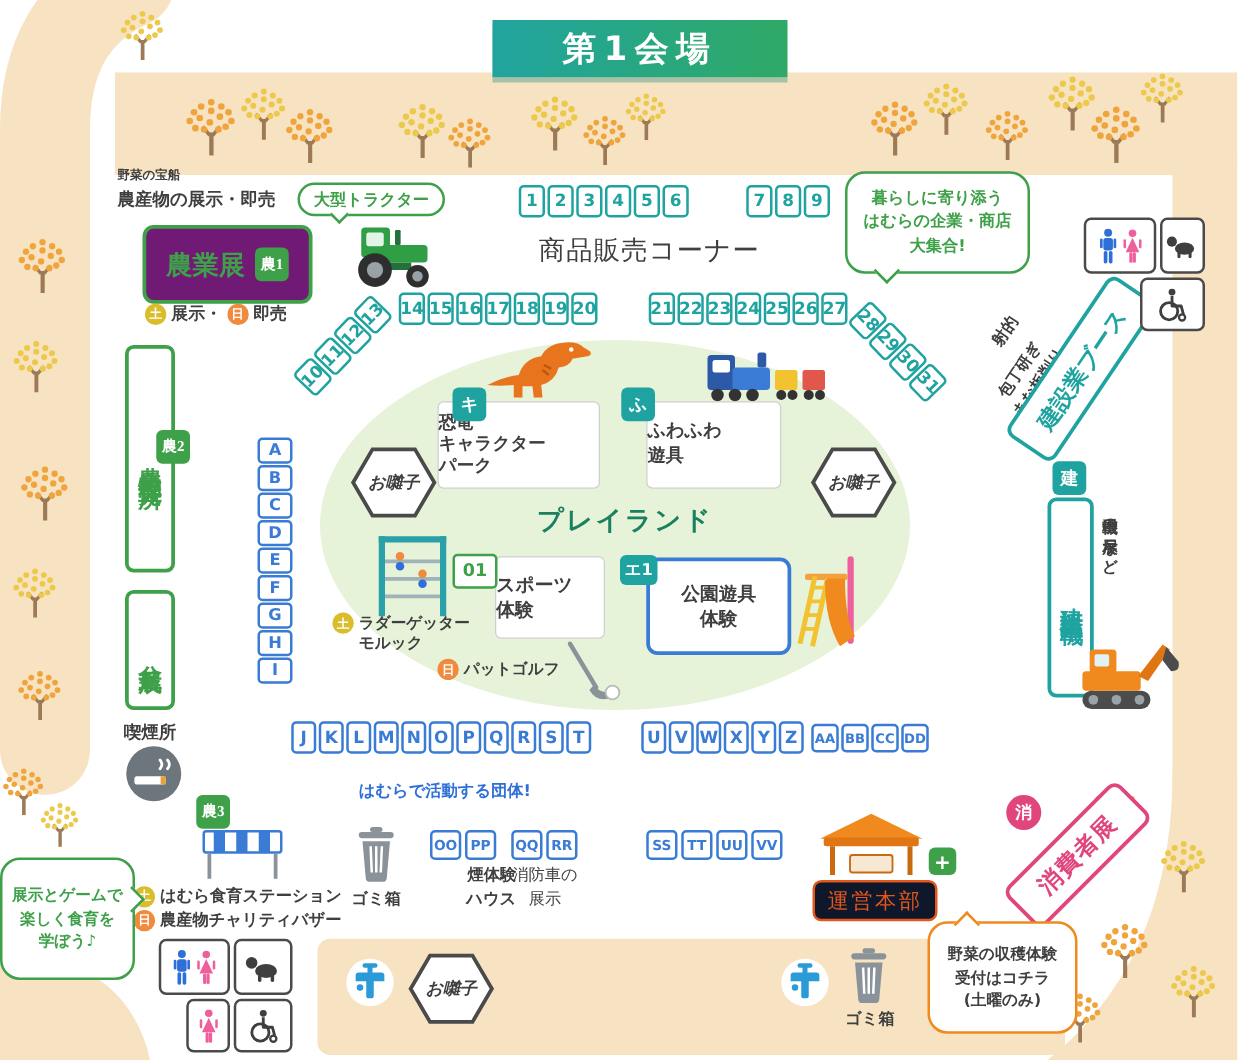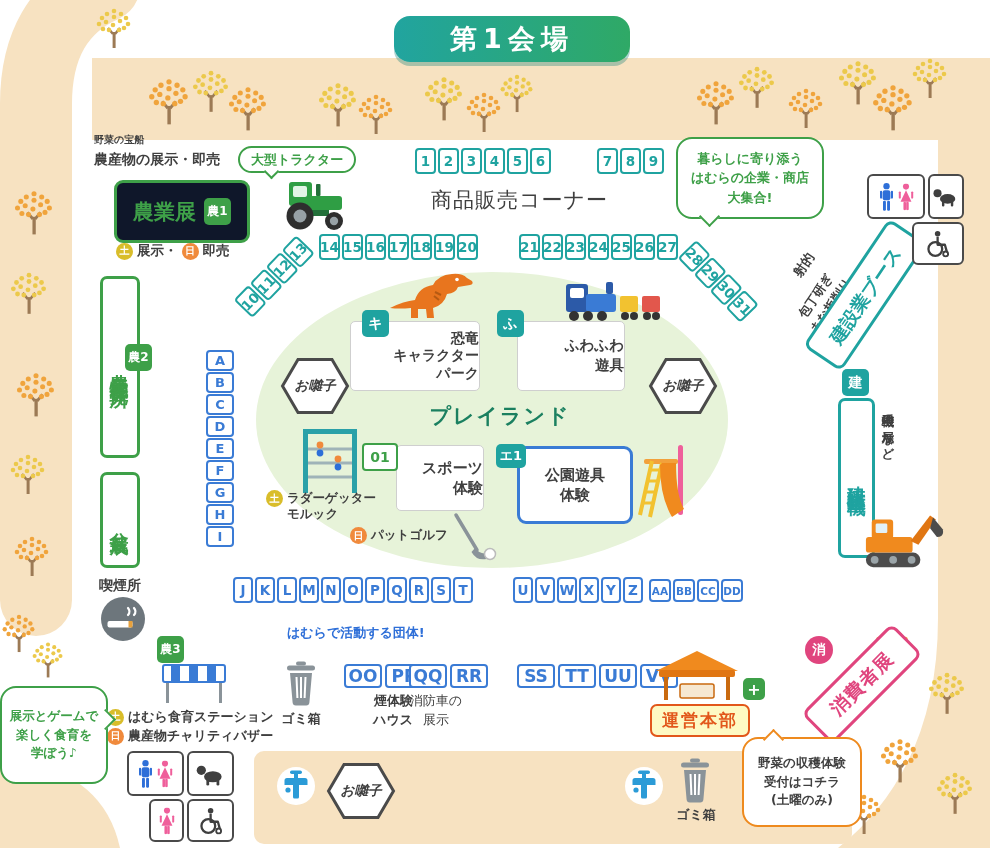--- a/index.html
+++ b/index.html
@@ -13,30 +13,30 @@
   .tree{position:absolute;z-index:1;}
   .nrow{display:flex;gap:2px;}
   .ncol{display:flex;flex-direction:column;gap:2px;}
   .nbox,.lbox{box-sizing:border-box;width:21px;height:26px;background:#fff;border:2px solid var(--teal);
     border-radius:4px;color:var(--teal);font-size:13.5px;font-weight:bold;
     display:flex;align-items:center;justify-content:center;}
   .lbox{border-color:var(--blue);color:var(--blue);width:20px;}
   .lbox.a{width:28px;height:21px;font-size:13px;}
   .lbox.w{width:31px;height:20px;font-size:11.5px;}
   .lbox.s{width:22px;height:23px;font-size:10.5px;}
-  .lbox.p{width:38px;height:24px;font-size:17px;}
+  .lbox.p{width:25px;height:24px;font-size:11px;}
   .badge{display:flex;align-items:center;justify-content:center;color:#fff;font-weight:bold;border-radius:5px;}
-  .badge.g{background:var(--green);}
+  .badge.g{background:var(--green);font-family:Liberation Serif, serif;}
   .badge.t{background:var(--teal);}
   .vbox{box-sizing:border-box;background:#fff;border:3px solid;border-radius:7px;display:flex;align-items:center;
     justify-content:center;font-weight:bold;writing-mode:vertical-rl;text-orientation:upright;letter-spacing:3px;}
   .vbox.g{border-color:var(--green);color:var(--green);}
   .vbox.b{border-color:var(--teal);color:var(--teal);}
   .wcard{box-sizing:border-box;background:#fff;border:1.5px solid #cfcfcf;border-radius:5px;display:flex;
-    flex-direction:column;align-items:flex-end;justify-content:center;text-align:center;color:var(--ink);font-weight:bold;}
+    flex-direction:column;align-items:flex-start;justify-content:center;text-align:center;color:var(--ink);font-weight:bold;}
   .bubble{box-sizing:border-box;position:absolute;z-index:3;background:#fff;border-radius:16px;display:flex;
     flex-direction:column;align-items:center;justify-content:center;text-align:center;font-weight:bold;}
   .tail{position:absolute;width:13px;height:13px;background:#fff;transform:rotate(45deg);}
   .day{flex:none;width:17px;height:17px;border-radius:50%;color:#fff;font-size:10px;font-weight:bold;
     display:inline-flex;align-items:center;justify-content:center;}
   .day.sat{background:#d9bd2a;}
   .day.sun{background:#f08a3c;}
   .hexwrap{position:absolute;z-index:2;font-style:italic;}
   .hexwrap>span{position:absolute;inset:0;display:flex;align-items:center;justify-content:center;
     font-weight:bold;color:var(--ink);font-size:13.5px;}
@@ -215,21 +215,21 @@
     </svg>
   <svg class="tree" style="left:934px;top:770px;width:42px;height:48px;color:#ecc94b">
       <use href="#sym-tree"></use>
     </svg>
   <svg class="tree" style="left:844px;top:792px;width:40px;height:46px;color:#f0a43c">
       <use href="#sym-tree"></use>
     </svg>
 
   <div class="abs" style="left:256px;top:272px;width:472px;height:296px;background:#e7f3d9;border-radius:50%;z-index:1"></div>
 
-  <div class="abs" style="left:394px;top:16px;width:236px;height:46px;background:linear-gradient(90deg,#21a49f,#2fa966);border-radius:16px;box-shadow:0 4px 0 rgba(23,128,124,.35);display:flex;align-items:center;justify-content:center">
+  <div class="abs" style="left:394px;top:16px;width:236px;height:46px;background:linear-gradient(90deg,#21a49f,#2fa966);border-radius:0;box-shadow:0 4px 0 rgba(23,128,124,.35);display:flex;align-items:center;justify-content:center">
     <span style="color:#fff;font-size:27px;font-weight:bold;letter-spacing:6px">第1会場</span>
   </div>
 
   <div class="abs ink" style="left:94px;top:133px;font-size:10px;font-weight:bold">野菜の宝船</div>
   <div class="abs ink" style="left:94px;top:151px;font-size:14px;font-weight:bold">農産物の展示・即売</div>
 
   <div class="bubble" style="left:238px;top:146px;height:27px;padding:0 11px;border:2px solid var(--green);border-radius:14px;color:var(--green);font-size:13px">
     <span>大型トラクター</span>
     <i class="tail" style="left:26px;bottom:-6px;width:9px;height:9px;border-right:2px solid var(--green);border-bottom:2px solid var(--green)"></i>
   </div>
@@ -238,21 +238,21 @@
     <rect x="17" y="12" width="14" height="11" rx="2" fill="#e2f4e6"></rect>
     <rect x="30" y="22" width="36" height="14" rx="3" fill="#2f9e44"></rect>
     <rect x="40" y="10" width="4.5" height="12" rx="1" fill="#23703a"></rect>
     <rect x="33" y="36" width="20" height="6" fill="#23703a"></rect>
     <circle cx="24" cy="42" r="13.5" fill="#2e2e2e"></circle>
       <circle cx="24" cy="42" r="6.5" fill="#97a1a6"></circle>
     <circle cx="58" cy="47" r="9" fill="#2e2e2e"></circle>
       <circle cx="58" cy="47" r="4.2" fill="#97a1a6"></circle>
   </svg>
 
-  <div class="abs" style="left:114px;top:180px;width:130px;height:57px;background:#0f172a;border:3px solid var(--green);border-radius:9px;display:flex;align-items:center;justify-content:center;gap:8px">
+  <div class="abs" style="left:114px;top:180px;width:130px;height:57px;background:#701a75;border:3px solid var(--green);border-radius:9px;display:flex;align-items:center;justify-content:center;gap:8px">
     <span style="color:var(--green);font-size:21px;font-weight:bold">農業展</span>
     <span class="badge g" style="width:27px;height:27px;font-size:12px">農1</span>
   </div>
   <div class="abs dayline" style="left:116px;top:242px;font-size:13.5px">
     <span class="day sat">土</span>
     <span>展示・</span>
     <span class="day sun">日</span>
     <span>即売</span>
   </div>
 
@@ -533,21 +533,21 @@
   </div>
 
   <svg class="abs" style="left:650px;top:646px" width="94" height="60" viewBox="0 0 94 60">
     <path d="M6 25 L47 5 L88 25 Z" fill="#f08a1e"></path>
     <rect x="9" y="24" width="76" height="7" rx="2" fill="#e07613"></rect>
     <rect x="14" y="31" width="4" height="23" fill="#c96a10"></rect>
     <rect x="76" y="31" width="4" height="23" fill="#c96a10"></rect>
     <rect x="30" y="38" width="34" height="14" rx="2" fill="#f6e8d2" stroke="#c96a10" stroke-width="1.5"></rect>
   </svg>
   <div class="abs" style="left:743px;top:678px;width:22px;height:22px;background:var(--green);border-radius:5px;color:#fff;font-size:16px;font-weight:bold;display:flex;align-items:center;justify-content:center">+</div>
-  <div class="abs" style="left:650px;top:704px;width:96px;height:29px;background:#fef9c3;border:2.5px solid #e2571b;border-radius:7px;color:#e2571b;font-size:17px;font-weight:bold;letter-spacing:2px;display:flex;align-items:center;justify-content:center">運営本部</div>
+  <div class="abs" style="left:650px;top:704px;width:96px;height:29px;background:#0f172a;border:2.5px solid #e2571b;border-radius:7px;color:#e2571b;font-size:17px;font-weight:normal;letter-spacing:2px;display:flex;align-items:center;justify-content:center">運営本部</div>
 
   <div class="abs" style="left:805px;top:636px;width:28px;height:28px;background:var(--pink);border-radius:50%;color:#fff;font-size:13.5px;font-weight:bold;display:flex;align-items:center;justify-content:center;z-index:3">消</div>
   <div class="abs" style="left:798px;top:662px;width:122px;height:38px;background:#fff;border:3px solid var(--pink);border-radius:8px;transform:rotate(-45deg);display:flex;align-items:center;justify-content:center">
     <span style="color:var(--pink);font-size:19px;font-weight:bold;letter-spacing:1px">消費者展</span>
   </div>
 
   <div class="bubble" style="left:742px;top:737px;width:120px;height:90px;border:2.5px solid #ee8a1e;color:var(--ink);font-size:12.5px;line-height:1.5">
     <span>野菜の収穫体験</span>
     <span>受付はコチラ</span>
     <span>(土曜のみ)</span>

